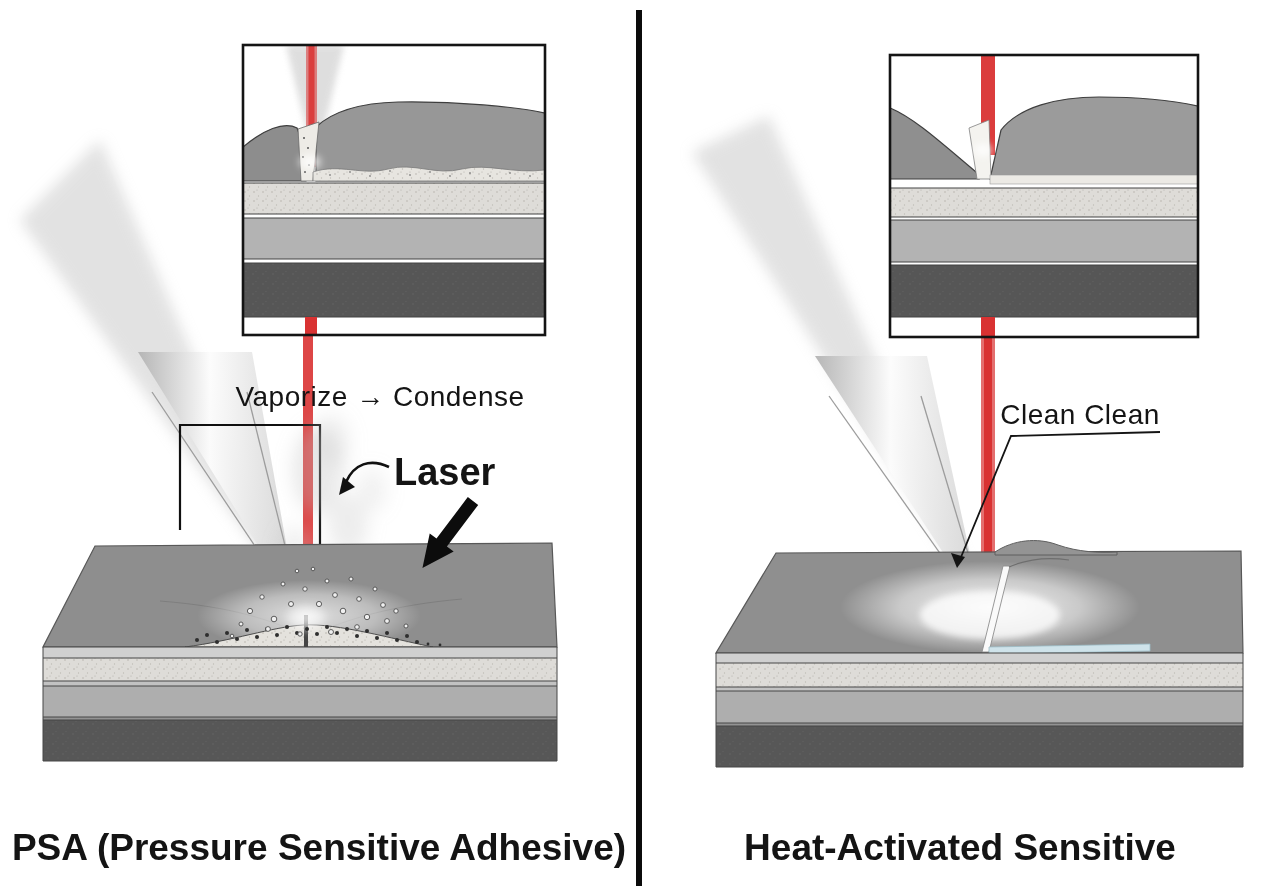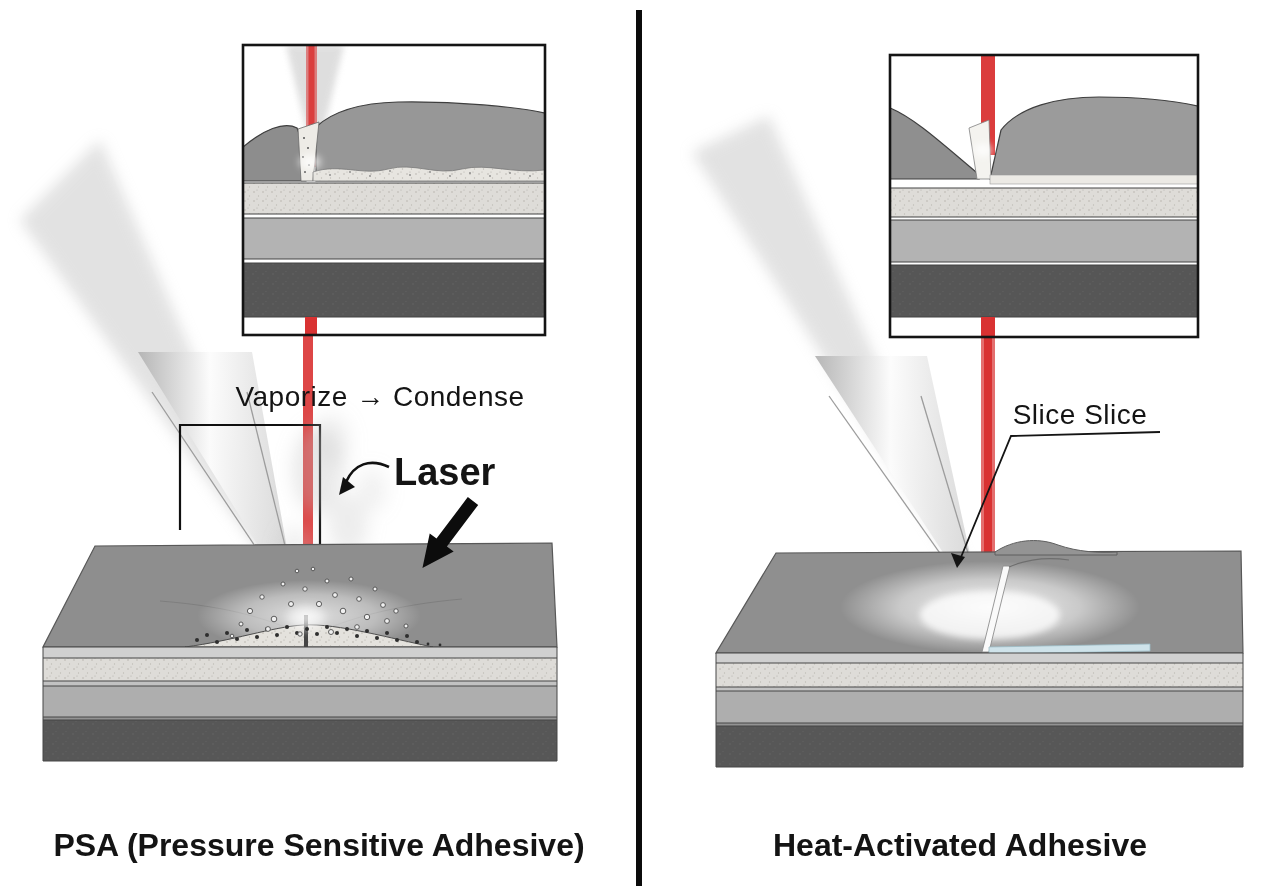--- a/index.html
+++ b/index.html
@@ -5,21 +5,21 @@
   html,body{margin:0;padding:0;background:#ffffff;}
   #stage{position:relative;width:1280px;height:896px;background:#ffffff;overflow:hidden;
          font-family:"Liberation Sans",sans-serif;}
   .art{position:absolute;top:0;}
   #art-left{left:0;}
   #art-right{left:637px;}
   .divider{position:absolute;left:636px;top:10px;width:6px;height:876px;background:#0b0b0b;}
   .lbl{position:absolute;color:#141414;white-space:nowrap;}
   .annot{font-size:28px;font-weight:400;letter-spacing:.5px;text-align:center;}
   .laser-lbl{font-size:38px;font-weight:700;}
-  .caption{font-size:32px;font-weight:700;text-align:center;}
+  .caption{font-size:37px;font-weight:700;text-align:center;}
 </style>
 </head>
 <body>
 
 <div id="stage">
 
   <svg id="art-left" class="art" width="637" height="896" viewBox="0 0 637 896">
     <defs>
       <filter id="fSoftL" x="-30%" y="-30%" width="160%" height="160%">
           <feGaussianBlur stdDeviation="7"></feGaussianBlur>
@@ -300,16 +300,16 @@
     <g>
       <path d="M523,432 L374,436 L322,562" stroke="#141414" stroke-width="1.8" fill="none"></path>
       <polygon points="320,568 314,553 328,557" fill="#141414"></polygon>
     </g>
   </svg>
 
   <div class="divider"></div>
 
   <div class="lbl annot" style="left:200px;top:381px;width:360px;">Vaporize → Condense</div>
   <div class="lbl laser-lbl" style="left:394px;top:451px;">Laser</div>
-  <div class="lbl annot" style="left:985px;top:399px;width:190px;">Slice Slice</div>
+  <div class="lbl annot" style="left:985px;top:399px;width:190px;">Clean Clean</div>
   <div class="lbl caption" style="left:8px;top:827px;width:622px;">PSA (Pressure Sensitive Adhesive)</div>
-  <div class="lbl caption" style="left:650px;top:827px;width:620px;">Heat-Activated Adhesive</div>
+  <div class="lbl caption" style="left:650px;top:827px;width:620px;">Heat-Activated Sensitive</div>
 </div>
 
 </body></html>

